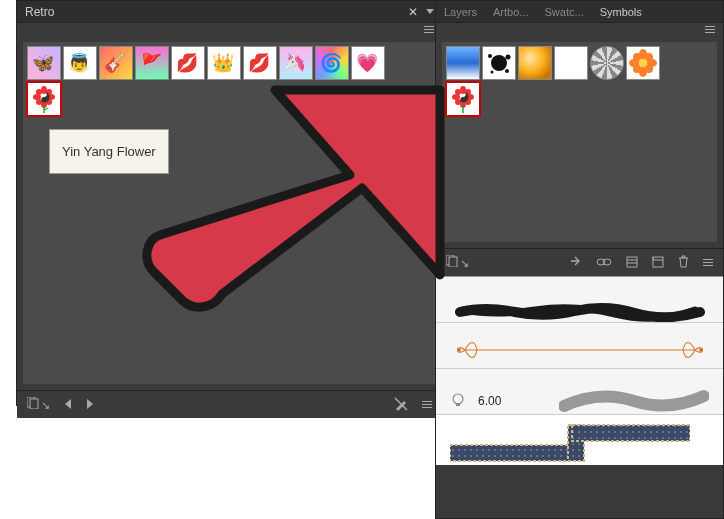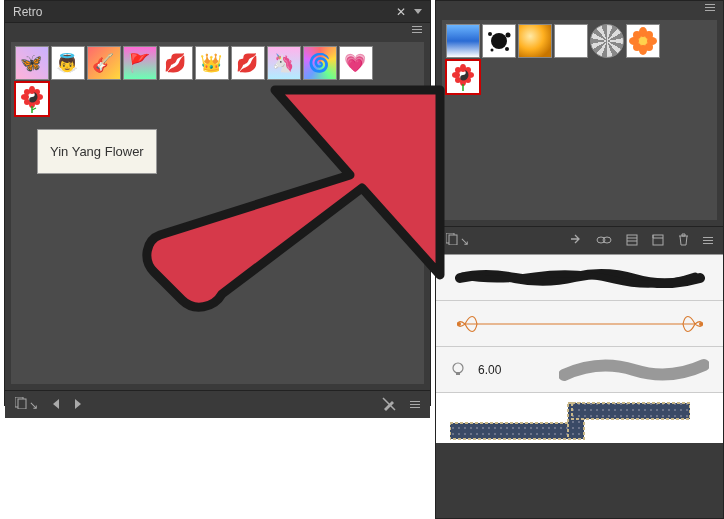--- a/index.html
+++ b/index.html
@@ -1,18 +1,18 @@
 <!DOCTYPE html>
 <html><head>
 <meta charset="utf-8">
 <style>
 *{margin:0;padding:0;box-sizing:border-box;font-family:Arial,sans-serif;font-size:11px;color:#ccc}
 body{background:#fff;width:724px;height:519px;position:relative;overflow:hidden}
 .panel{background:#3a3a3a;border:1px solid #222;position:absolute}
-.left-panel{left:4px;top:0;width:427px;height:406px}
+.left-panel{left:16px;top:0;width:427px;height:406px}
 .right-panel{right:0;top:0;width:289px;height:519px}
 .panel-header{background:#2e2e2e;height:22px;display:flex;align-items:center;padding:0 8px;border-bottom:1px solid #222;justify-content:space-between}
 .panel-title{font-size:12px}
 .header-right{display:flex;gap:8px;align-items:center}
 .close-x{font-size:12px;cursor:pointer}
 .tri-down{width:0;height:0;border-left:4px solid transparent;border-right:4px solid transparent;border-top:5px solid #aaa}
 .menu-icon{display:flex;flex-direction:column;gap:2px}
 .menu-icon span{width:10px;height:1px;background:#aaa}
 .content{background:#4b4b4b;margin:6px;padding:4px;position:relative}
 .left-content{height:342px}
@@ -22,21 +22,21 @@
 .tooltip{position:absolute;left:32px;top:128px;background:#f5f3ea;border:1px solid #999;padding:14px 12px;color:#333;font-size:13px;z-index:5}
 .footer{background:#3a3a3a;height:28px;display:flex;align-items:center;justify-content:space-between;padding:0 10px;border-top:1px solid #222}
 .footer-left,.footer-right{display:flex;gap:14px;align-items:center}
 .footer-icon{color:#aaa;cursor:pointer}
 .tabs{background:#2e2e2e;height:22px;display:flex;align-items:center;padding:0 8px;gap:16px;border-bottom:1px solid #222}
 .tab{font-size:11px;color:#888}
 .tab.active{color:#ccc}
 .right-content{height:200px;background:#4b4b4b;margin:6px;padding:4px}
 .right-footer{background:#3a3a3a;height:28px;display:flex;align-items:center;justify-content:space-between;padding:0 10px;border-top:1px solid #222}
 .brushes-panel{background:#efefef;border-top:1px solid #999}
-.brush-row{height:46px;border-bottom:1px solid #ccc;display:flex;align-items:center;justify-content:center;position:relative;background:#f5f5f5}
+.brush-row{height:46px;border-bottom:1px solid #ccc;display:flex;align-items:flex-end;justify-content:center;position:relative;background:#f5f5f5}
 .stroke-row{display:flex;align-items:center;gap:12px;padding:0 14px;width:100%}
 .stroke-val{color:#222;font-size:12px}
 .pattern-row{height:50px;background:#fff;padding:8px 14px}
 .arrow{position:absolute;left:140px;top:60px;z-index:10;pointer-events:none}
 
 
 .th-gradient-blue{background:linear-gradient(180deg,#6bb5ff,#2a6bd4,#fff)}
 .th-ink{background:#fff}
 .th-sphere{background:radial-gradient(circle at 35% 35%,#ffe9a6,#ffb020 45%,#c77500 80%)}
 .th-chain{background:repeating-conic-gradient(#ddd 0 20deg,#888 20deg 40deg)}
@@ -124,20 +124,26 @@
       <div class="menu-icon">
           <span></span>
           <span></span>
           <span></span>
         </div>
     </div>
   </div>
 </div>
 
 <div class="panel right-panel">
+  <div class="tabs">
+    <span class="tab">Layers</span>
+    <span class="tab">Artbo...</span>
+    <span class="tab">Swatc...</span>
+    <span class="tab active">Symbols</span>
+  </div>
   <div style="display:flex;justify-content:flex-end;padding:3px 8px">
     <div class="menu-icon">
         <span></span>
         <span></span>
         <span></span>
       </div>
   </div>
   <div class="right-content">
     <div class="thumb-row">
       <div class="thumb th-gradient-blue"></div>

